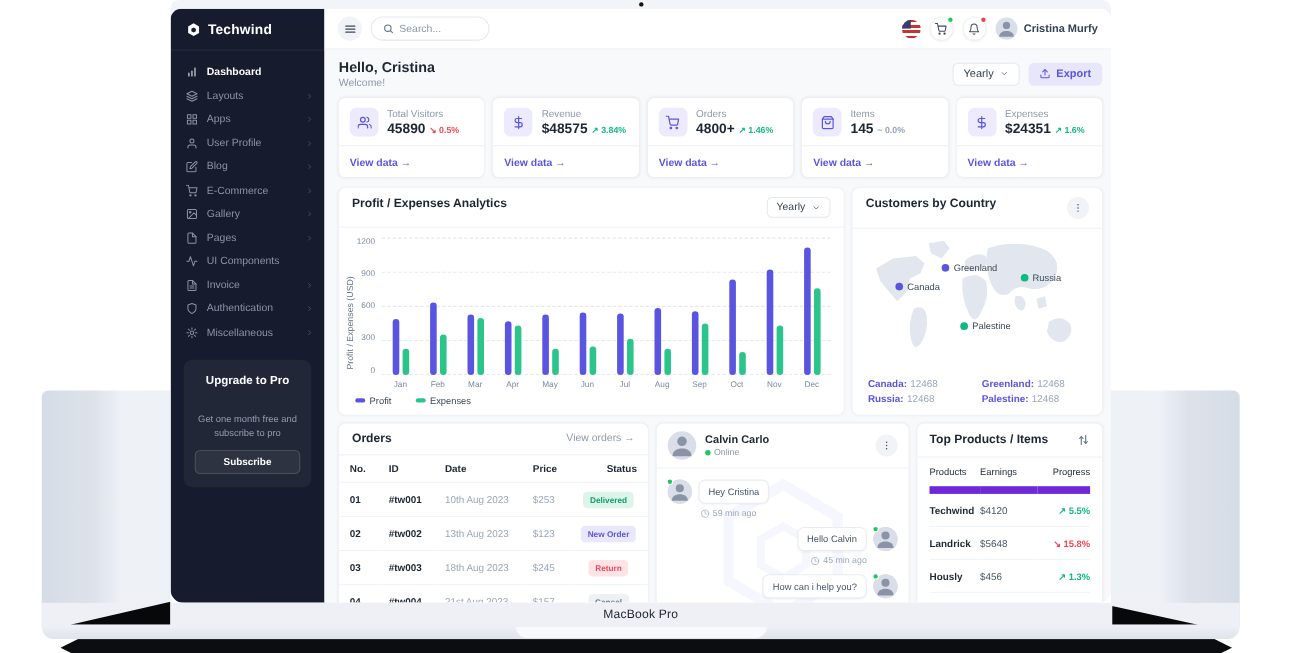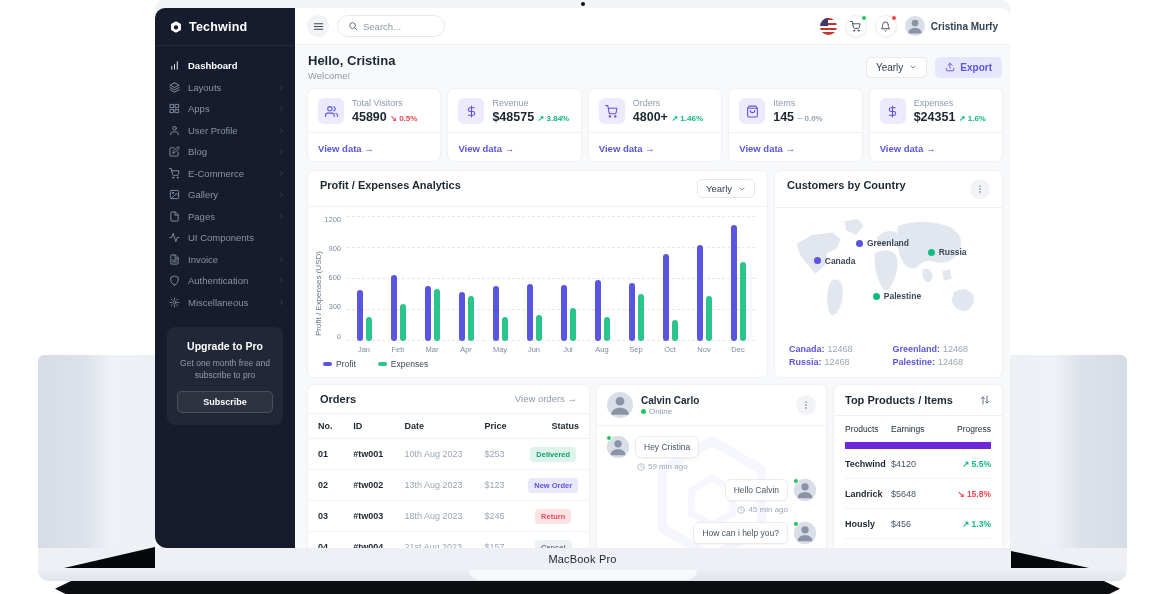--- a/index.html
+++ b/index.html
@@ -31,21 +31,21 @@
   .brand{display:flex;align-items:center;gap:6px;height:38px;padding:0 14px;border-bottom:1px solid rgba(255,255,255,.07);color:#fff;cursor:pointer}
   .brand .icon{width:14px;height:14px;color:#fff}
   .brand-name{font-size:12.5px;font-weight:bold;letter-spacing:.2px}
   .menu{padding:9px 0 0}
   .s-item{display:flex;align-items:center;gap:8px;height:21.5px;padding:0 10px 0 14px;color:#8a93a6;font-size:9.5px;cursor:pointer}
   .s-item .icon{width:11px;height:11px}
   .s-item .chev{width:7px;height:7px;margin-left:auto;color:#5f6881}
   .s-item.active{color:#fff;font-weight:bold}
   .upgrade{margin:14px 12px 0;background:rgba(255,255,255,.05);border-radius:8px;padding:13px 10px 12px;text-align:center}
   .up-title{color:#fff;font-size:10.5px;font-weight:bold}
-  .up-text{color:#939cb0;font-size:8.5px;line-height:1.45;margin-top:5px}
+  .up-text{color:#939cb0;font-size:8.5px;line-height:1.45;margin-top:23px}
   .up-btn{margin-top:9px;width:100%;background:rgba(255,255,255,.06);border:1px solid rgba(255,255,255,.14);color:#fff;font-size:9px;font-weight:bold;padding:5px 0;border-radius:5px;cursor:pointer;font-family:inherit}
 
   
   .main{flex:1;background:#f8f9fb;display:flex;flex-direction:column;overflow:hidden}
   .navbar{height:37px;background:#fff;border-bottom:1px solid #edf0f4;display:flex;align-items:center;justify-content:space-between;padding:0 12px;flex:none}
   .nav-l,.nav-r{display:flex;align-items:center;gap:8px}
   .menu-btn{width:22px;height:22px;border-radius:50%;background:#f1f3f7;border:none;display:flex;align-items:center;justify-content:center;color:#3c4858;cursor:pointer}
   .menu-btn .icon{width:11px;height:11px}
   .search{display:flex;align-items:center;gap:5px;border:1px solid #e5e8ee;border-radius:999px;height:22px;padding:0 10px;width:108px;background:#fff}
   .search .icon{width:10px;height:10px;color:#64748b}
@@ -112,21 +112,21 @@
   .legend .swatch{width:9px;height:4px;border-radius:2px}
 
   
   .map-card{width:227px;flex:none;display:flex;flex-direction:column;height:206px}
   .kebab{width:20px;height:20px;border-radius:50%;background:#f1f3f7;border:none;color:#3c4858;display:flex;align-items:center;justify-content:center;cursor:pointer}
   .kebab .icon{width:10px;height:10px}
   .map-area{position:relative;flex:1;margin:4px 8px 0;min-height:0}
   .map-area > svg{width:100%;height:100%}
   .marker{position:absolute;display:flex;align-items:center;gap:4px;transform:translate(-3px,-4px)}
   .marker .m-dot{width:7px;height:7px;border-radius:50%;flex:none}
-  .marker .m-label{font-size:8.5px;font-weight:bold;color:#3c4858;white-space:nowrap}
+  .marker .m-label{font-size:8.5px;font-weight:normal;color:#3c4858;white-space:nowrap}
   .map-stats{display:grid;grid-template-columns:1fr 1fr;gap:3px 8px;padding:6px 14px 10px}
   .map-stat{font-size:9px;white-space:nowrap}
   .map-stat .c{color:#5a55e0;font-weight:bold}
   .map-stat .v{color:#9aa7b8;margin-left:3px}
 
   
   .bot-row{display:flex;gap:8px;flex:1;min-height:0}
   .bot-row .card{height:200px;overflow:hidden}
   .orders-card{width:281px;flex:none}
   .link-muted{font-size:9.5px;color:#8d99ac;cursor:pointer}

